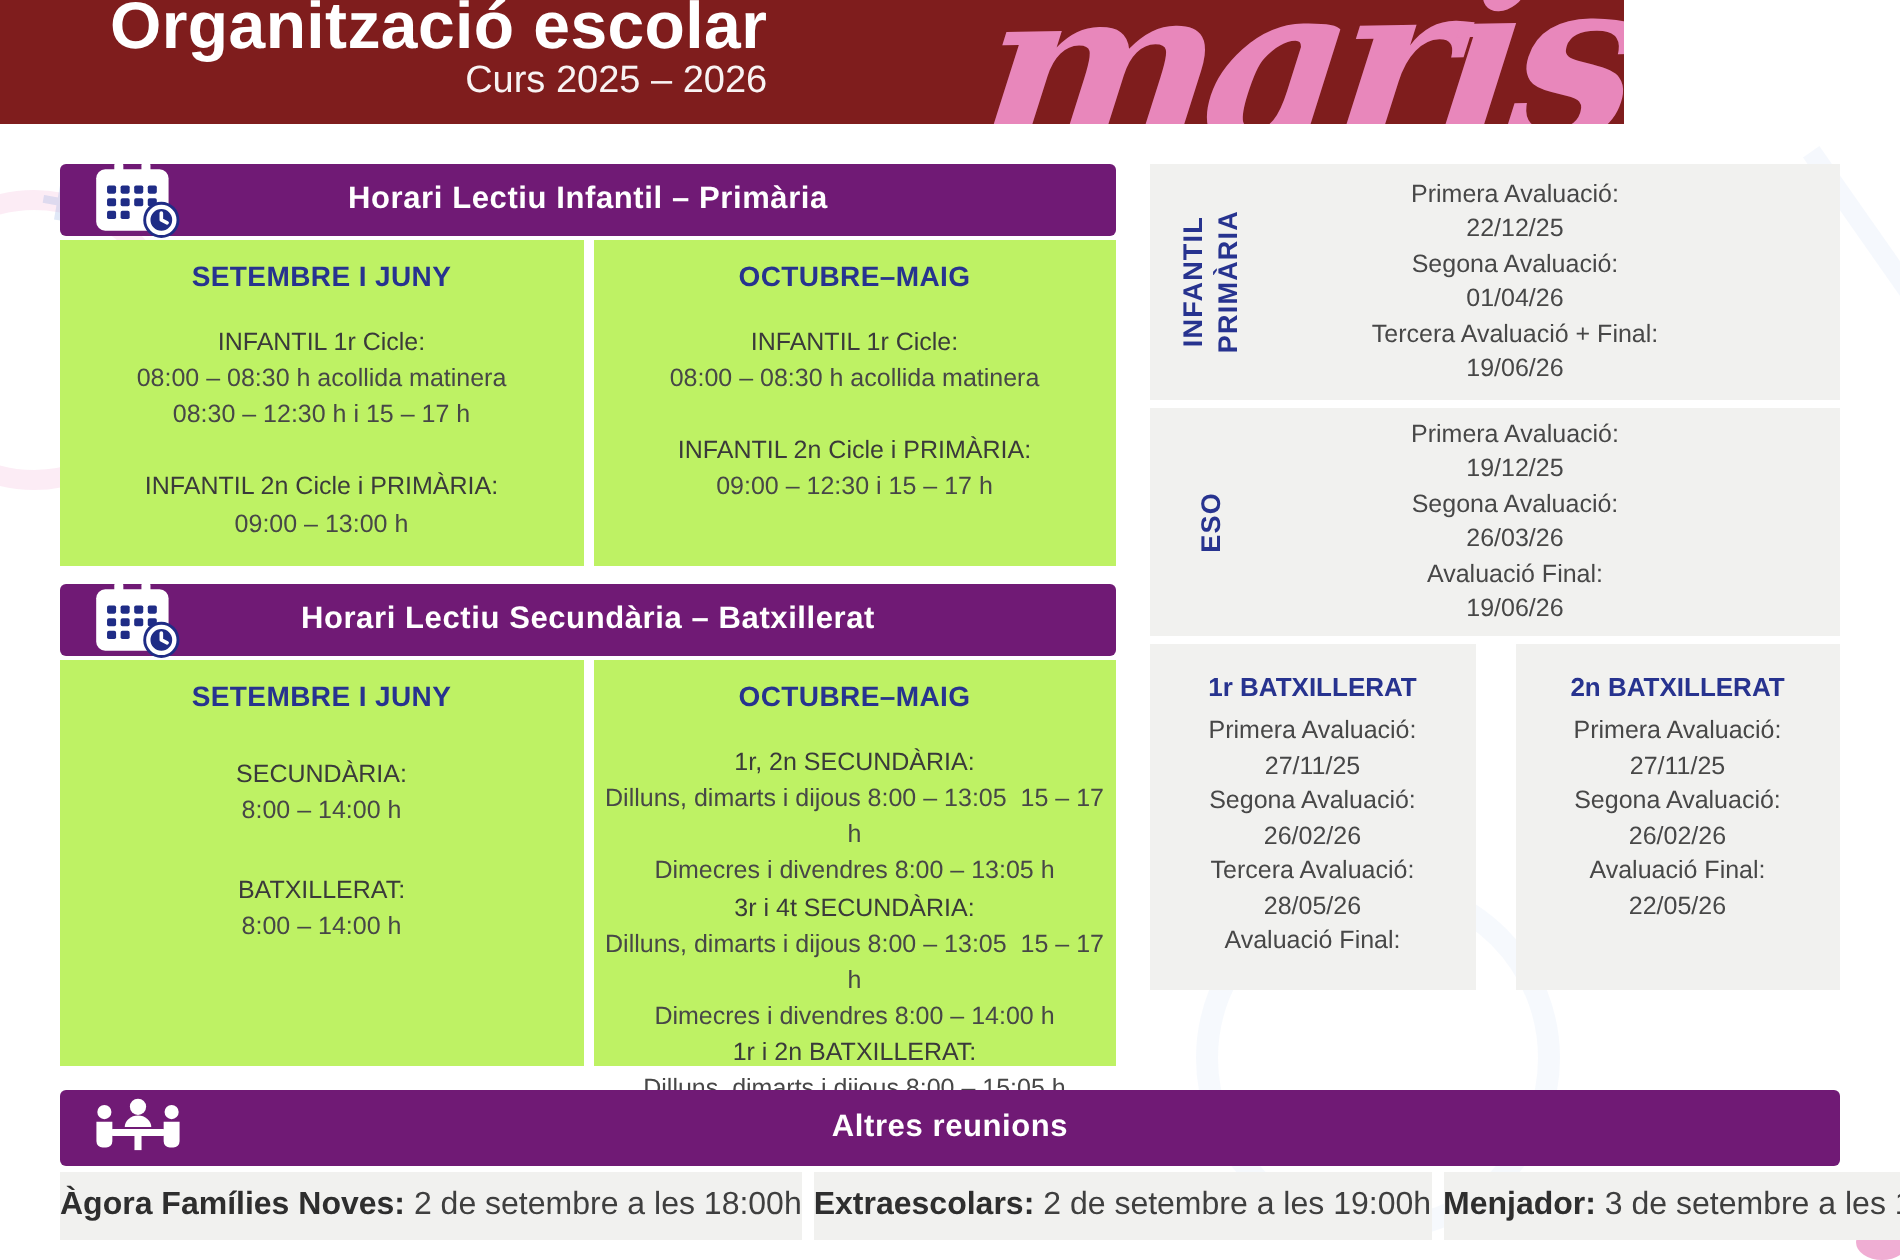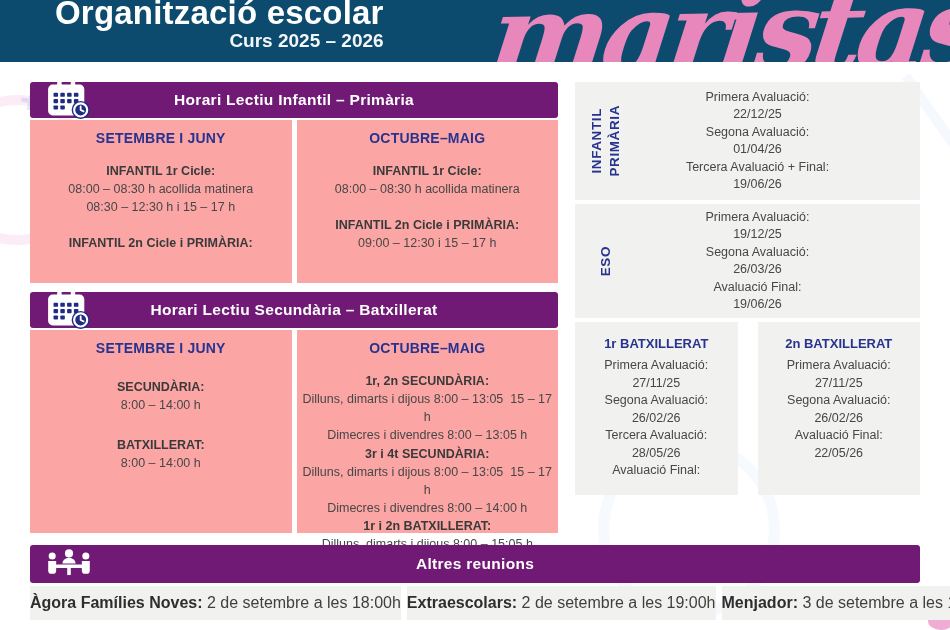--- a/index.html
+++ b/index.html
@@ -2,24 +2,24 @@
 <html><head>
 <meta charset="utf-8">
 <style>
   html,body{margin:0;padding:0;}
   body{
     width:950px;height:630px;overflow:hidden;position:relative;
     background:#ffffff;
     font-family:"Liberation Sans", sans-serif;
   }
   
-  .band{position:absolute;left:0;top:0;width:950px;height:62px;background:#0c4a6e;overflow:hidden;z-index:3;}
+  .band{position:absolute;left:0;top:0;width:812px;height:62px;background:#7f1d1d;overflow:hidden;z-index:3;}
   .title-wrap{position:absolute;left:55px;top:-5px;}
   .band h1{margin:0;color:#ffffff;font-size:33px;font-weight:700;letter-spacing:.2px;line-height:1.08;}
-  .band .subtitle{text-align:right;color:rgba(255,255,255,.95);font-size:19px;font-weight:700;margin-top:-1px;}
+  .band .subtitle{text-align:right;color:rgba(255,255,255,.95);font-size:19px;font-weight:400;margin-top:-1px;}
   .logo{
     position:absolute;left:492px;top:-34px;white-space:nowrap;
     font-family:"DejaVu Serif", serif;font-style:italic;font-weight:700;
     font-size:112px;color:#E887BB;letter-spacing:-7px;transform:skewX(-8deg) rotate(-1deg);
   }
   
   .wm{position:absolute;z-index:0;pointer-events:none;}
   .wm-circle-left{left:-58px;top:95px;width:130px;height:130px;border:10px solid rgba(211,19,128,.08);border-radius:50%;}
   .wm-plus{left:20px;top:80px;font-size:36px;font-weight:700;color:rgba(130,165,225,.25);transform:rotate(10deg);}
   .wm-circle-right{left:598px;top:438px;width:160px;height:160px;border:11px solid rgba(130,165,225,.07);border-radius:50%;}
@@ -27,26 +27,26 @@
   .wm-blob{left:928px;top:612px;width:26px;height:18px;background:rgba(211,19,128,.35);border-radius:50%;}
   
   .panel{position:absolute;z-index:2;}
   .panel-head{
     position:relative;height:36px;background:#701a75;border-radius:3px;
     display:flex;align-items:center;justify-content:center;margin-bottom:2px;
   }
   .panel-title{color:#ffffff;font-weight:700;font-size:15.5px;letter-spacing:.3px;}
   .panel-head .icon{position:absolute;left:16px;top:50%;transform:translateY(-50%);display:flex;}
   .cols{display:flex;gap:5px;}
-  .col{flex:1;background:#fca5a5;text-align:center;padding:10px 6px 0;box-sizing:border-box;}
+  .col{flex:1;background:#bef264;text-align:center;padding:10px 6px 0;box-sizing:border-box;}
   .col-head{color:#27338F;font-weight:700;font-size:14px;letter-spacing:.2px;}
   .group{margin-top:18px;}
   .group.first{margin-top:16px;}
   .group.tight{margin-top:0;}
-  .g-label{font-weight:700;font-size:12.5px;color:#3A3A3A;line-height:1.45;}
+  .g-label{font-weight:400;font-size:12.5px;color:#3A3A3A;line-height:1.45;}
   .g-line{font-size:12.5px;color:#474747;line-height:1.45;}
   
   .p1{left:30px;top:82px;width:528px;}
   .p1 .col{height:163px;}
   .p2{left:30px;top:292px;width:528px;}
   .p2 .col{height:203px;}
   .notes{left:575px;top:82px;width:345px;}
   .nsec{display:flex;background:#F1F1EF;margin-bottom:4px;}
   .nsec.s0{height:118px;}
   .nsec.s1{height:114px;}
@@ -117,20 +117,21 @@
   <div class="cols">
     <div class="col">
       <div class="col-head">SETEMBRE I JUNY</div>
       <div class="group first">
         <div class="g-label">INFANTIL 1r Cicle:</div>
         <div class="g-line">08:00 – 08:30 h acollida matinera</div>
         <div class="g-line">08:30 – 12:30 h i 15 – 17 h</div>
       </div>
       <div class="group">
         <div class="g-label">INFANTIL 2n Cicle i PRIMÀRIA:</div>
+        <div class="g-line">09:00 – 13:00 h</div>
       </div>
     </div>
     <div class="col">
       <div class="col-head">OCTUBRE–MAIG</div>
       <div class="group first">
         <div class="g-label">INFANTIL 1r Cicle:</div>
         <div class="g-line">08:00 – 08:30 h acollida matinera</div>
       </div>
       <div class="group">
         <div class="g-label">INFANTIL 2n Cicle i PRIMÀRIA:</div>

